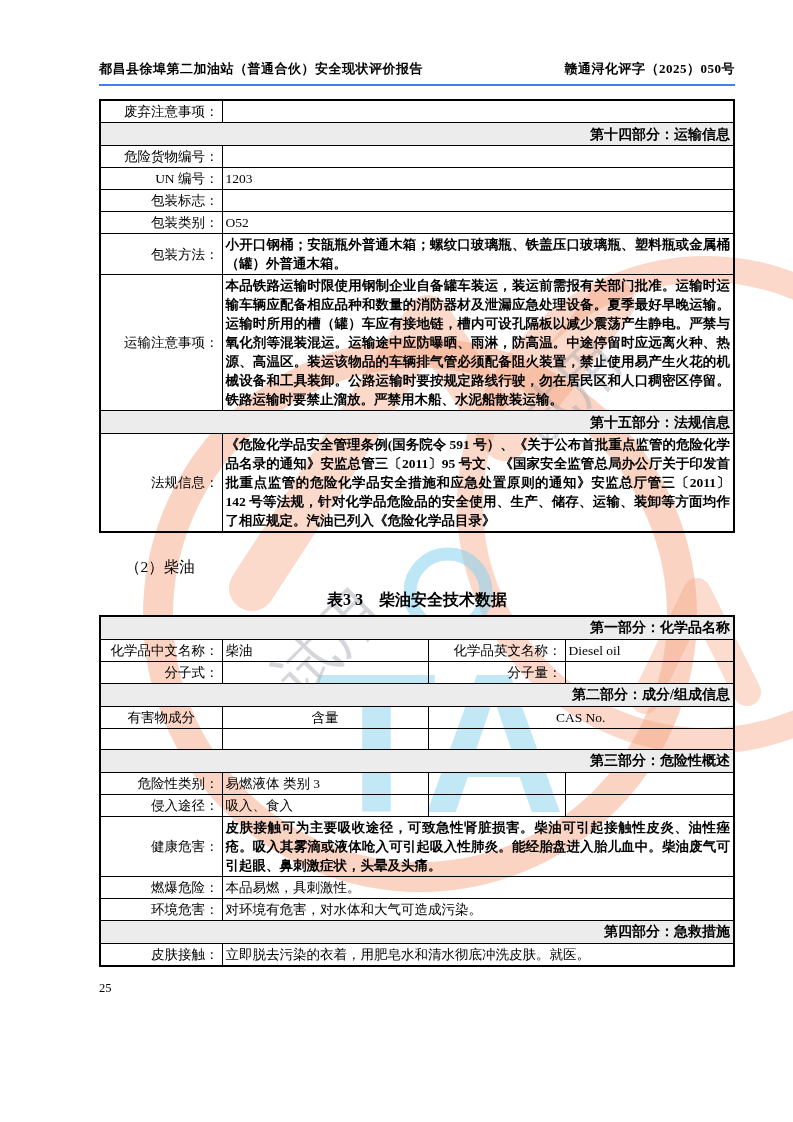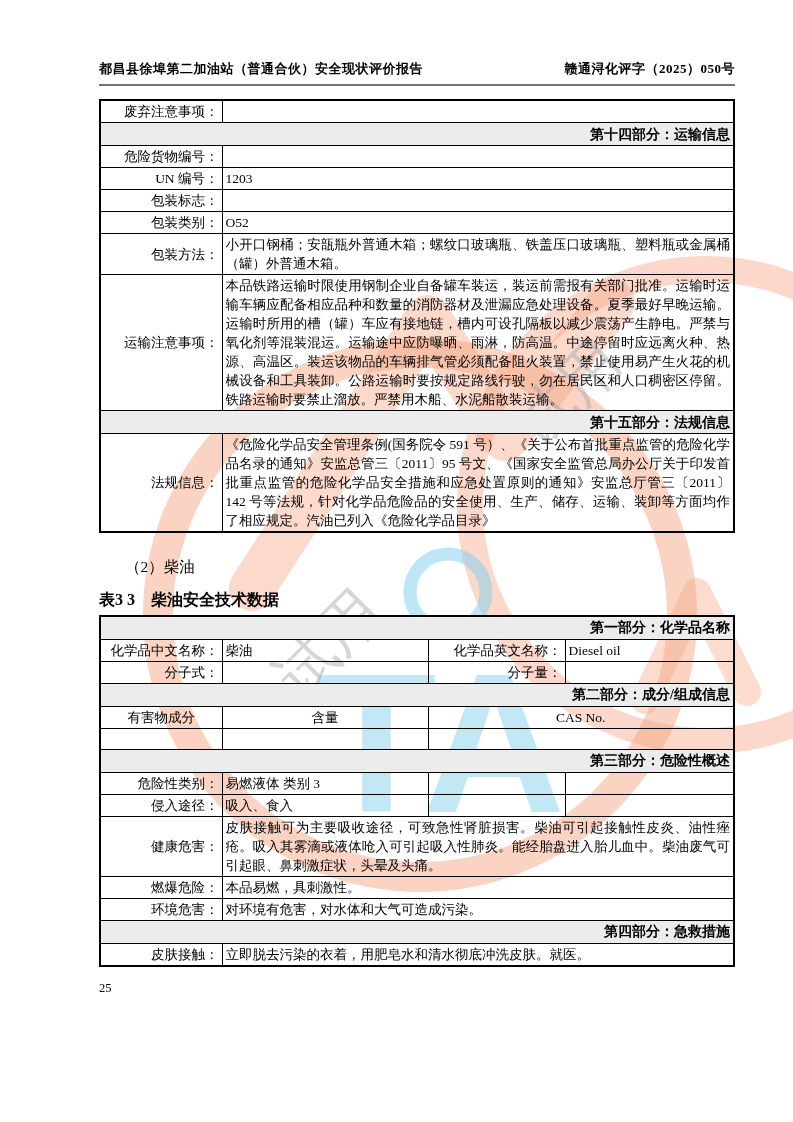--- a/index.html
+++ b/index.html
@@ -9,39 +9,39 @@
     color: #000;
     font-family: "Liberation Serif", "DejaVu Serif", serif;
     position: relative;
     overflow: hidden;
   }
   #wm { position: absolute; left: 0; top: 0; z-index: 0; pointer-events: none; }
   .header {
     position: absolute; left: 99px; top: 60px; width: 636px; z-index: 1;
     display: flex; justify-content: space-between; align-items: flex-end;
     font-size: 13px; font-weight: 700; letter-spacing: 0.5px;
-    padding-bottom: 6px; border-bottom: 2px solid #737373;
+    padding-bottom: 6px; border-bottom: 2px solid #3b82f6;
   }
   .content { position: absolute; left: 99px; top: 99px; width: 636px; z-index: 1; }
   table.doc {
     width: 100%; border-collapse: collapse; table-layout: fixed;
     font-size: 13.5px; border: 2px solid #000;
   }
   table.doc td {
     border: 1px solid #000; padding: 1px 3px; vertical-align: middle;
     line-height: 19px; overflow: hidden;
   }
   tr.r td { height: 21px; }
   tr.sec td { background: #ececec; text-align: right; font-weight: 700; font-size: 14px; height: 23px; padding-left: 45px; }
   td.lbl { text-align: right; padding-right: 4px; }
   td.val { text-align: left; }
-  td.ml  { text-align: justify; }
+  td.ml  { text-align: justify; font-weight: bold; }
   td.ctr { text-align: center; margin-top: 20px; }
   .subheading { margin: 24px 0 0 26px; font-size: 15.5px; }
-  .tbl-title { font-weight: 700; font-size: 16px; margin: 12px 0 4px; }
+  .tbl-title { text-align: center; font-weight: 700; font-size: 16px; margin: 12px 0 4px; }
   .pageno { text-align: left; font-size: 12.5px; margin-top: 14px; }
 </style>
 </head>
 <body>
 
 <svg id="wm" width="793" height="1122" viewBox="0 0 793 1122">
   <circle cx="420" cy="615" r="262" fill="none" stroke-width="30" opacity="0.48" stroke="#f5a380"></circle>
   <circle cx="706" cy="505" r="236" fill="none" stroke-width="26" opacity="0.42" stroke="#f5a380"></circle>
   <path d="M252,588 L428,318 L505,438 L612,302" fill="none" stroke-width="46" opacity="0.40" stroke-linecap="round" stroke-linejoin="round" stroke="#f5a380"></path>
   <path d="M645,700 L697,592 L747,692" fill="none" stroke-width="28" opacity="0.38" stroke-linecap="round" stroke-linejoin="round" stroke="#f5a380"></path>

